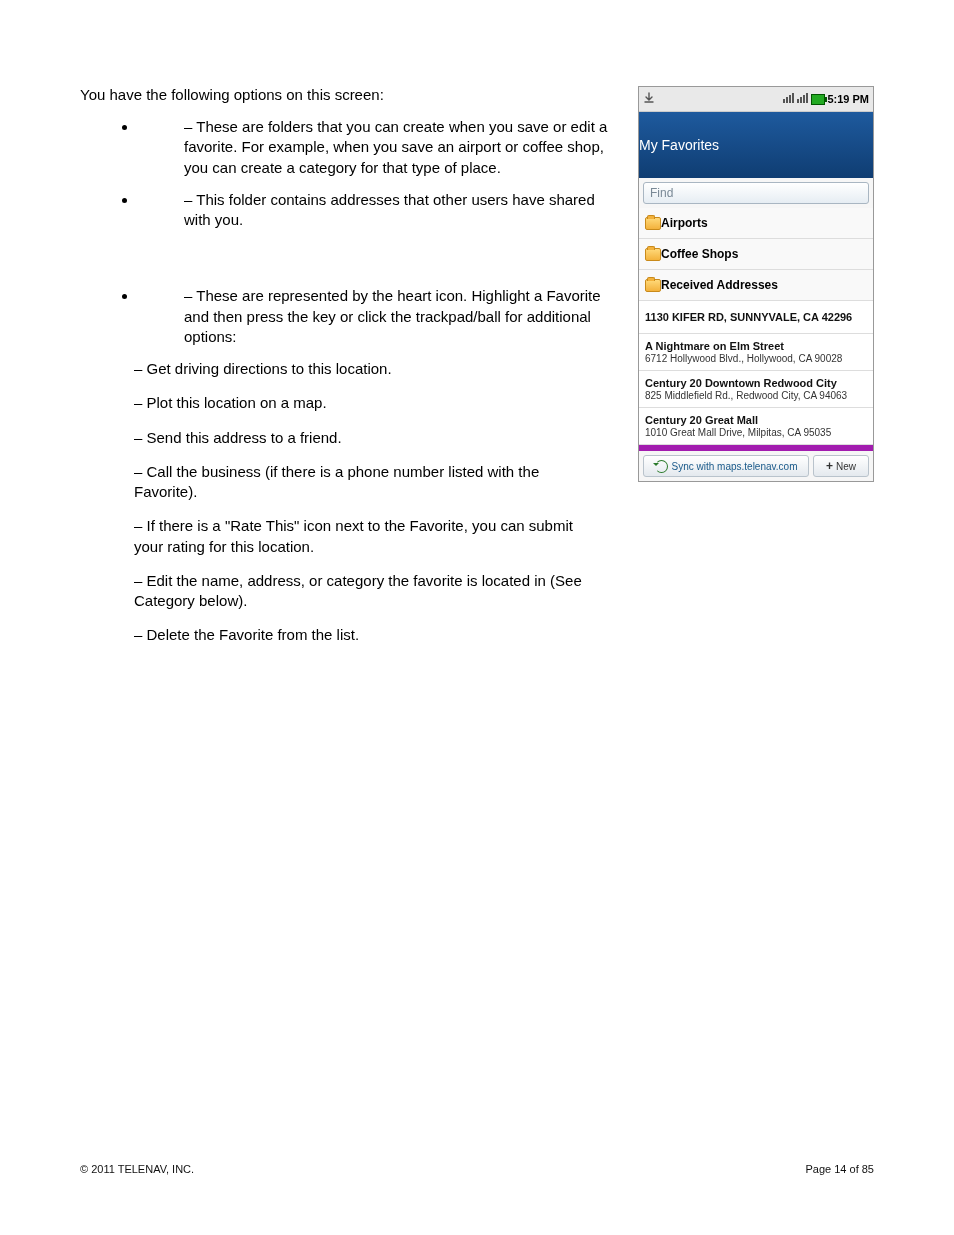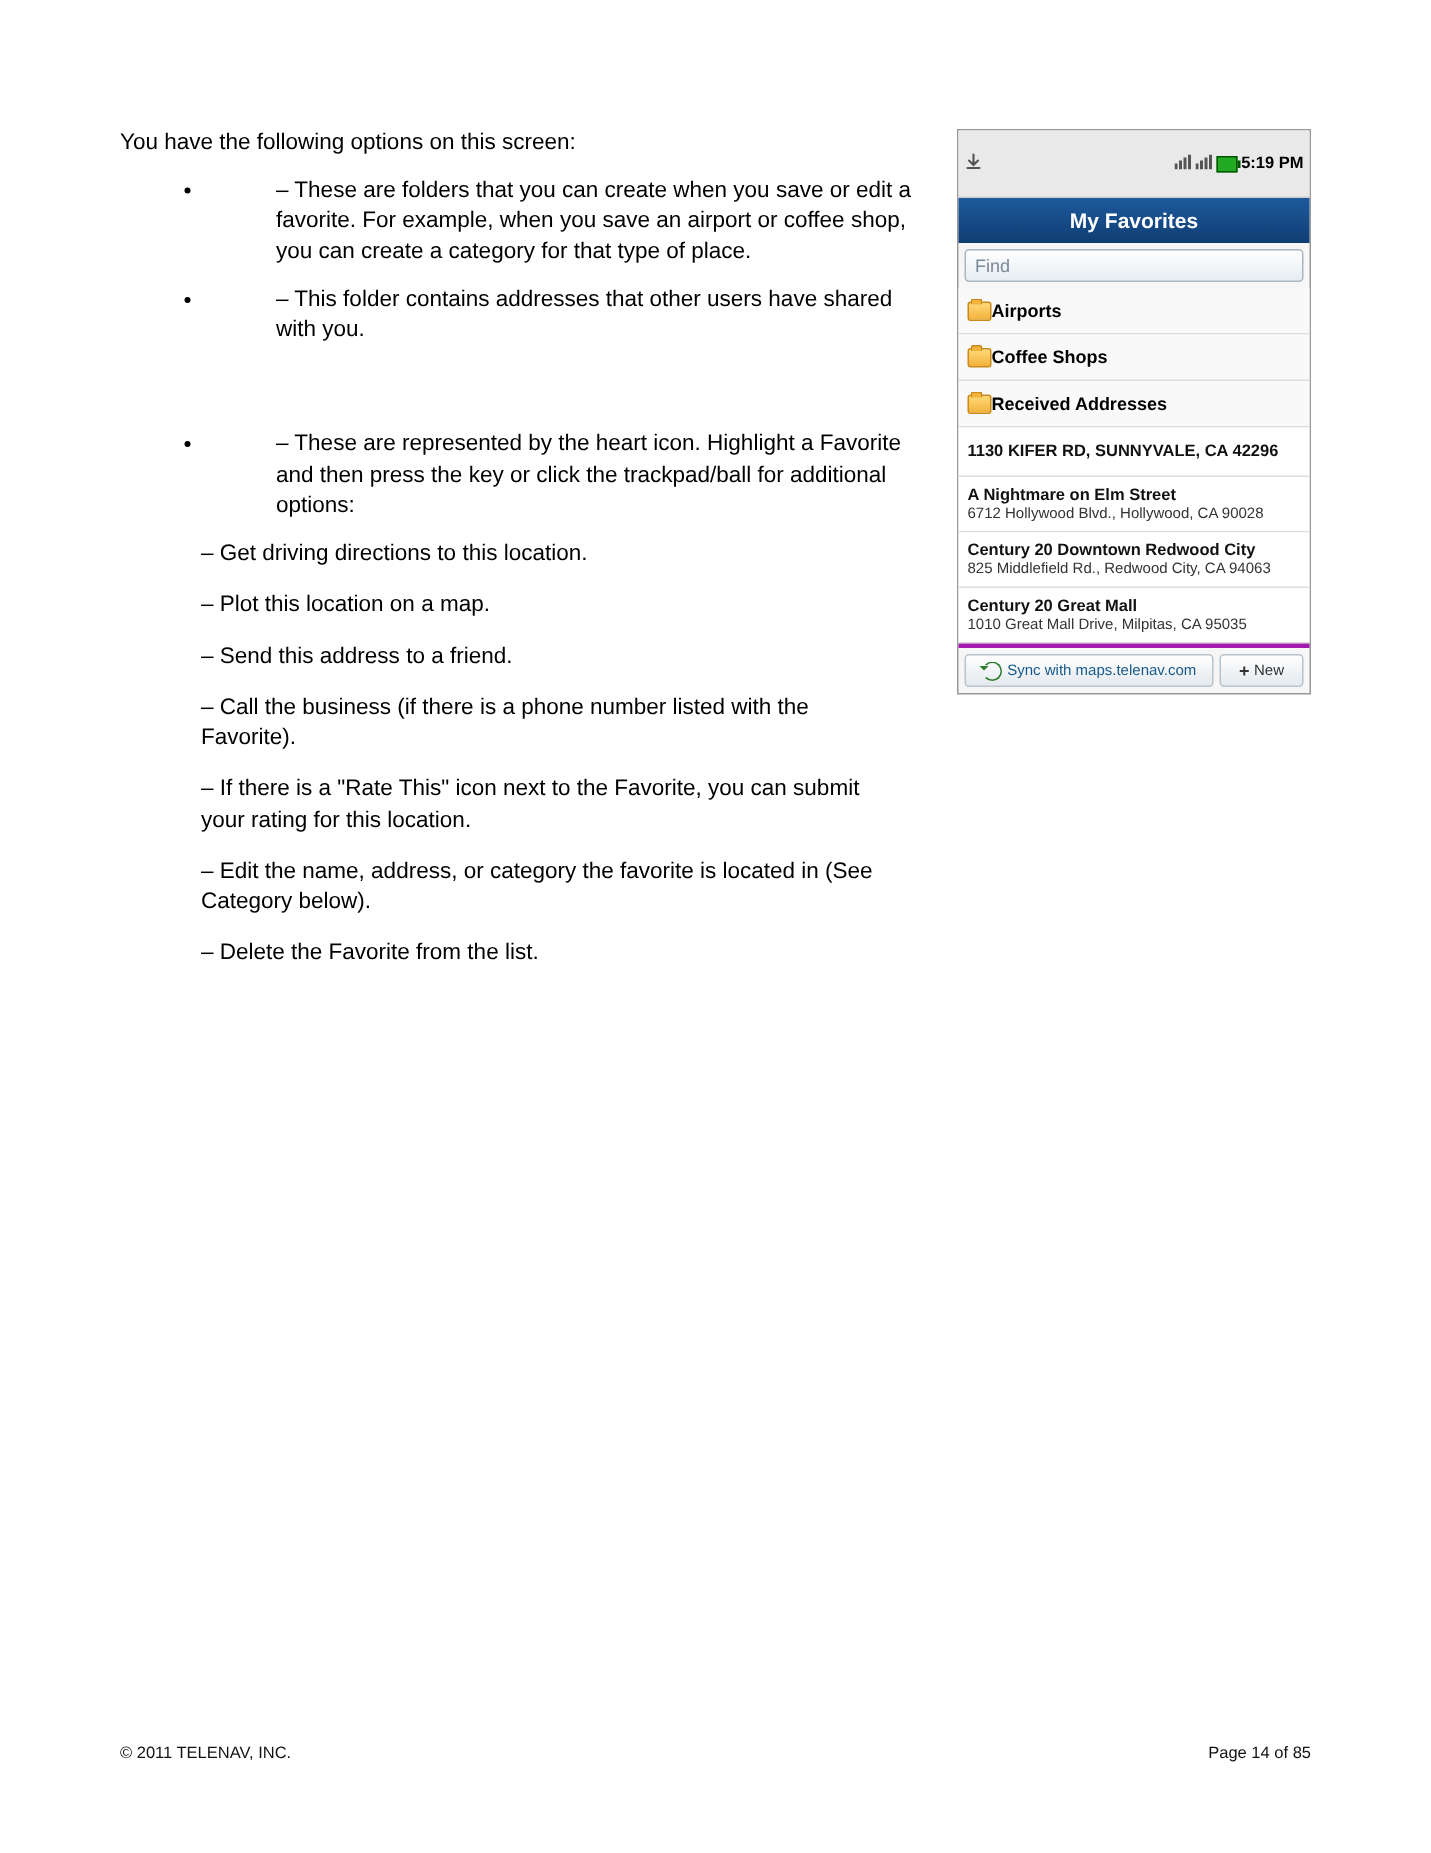--- a/index.html
+++ b/index.html
@@ -3,36 +3,36 @@
 <meta charset="utf-8">
 <style>
   html,body{margin:0;padding:0;background:#fff;font-family:Arial,Helvetica,sans-serif;color:#000}
   .page{width:954px;height:1235px;position:relative;box-sizing:border-box;padding:86px 80px 60px 80px}
   .intro{font-size:15px;margin:0 0 14px 0}
   ul.opts{list-style:disc;margin:0 0 0 58px;padding:0;max-width:480px}
   ul.opts>li{font-size:15px;line-height:1.35;margin:0 0 12px 0;padding-left:46px}
   ul.opts>li.gap{margin-top:56px}
   .sub{margin:0 0 0 54px;max-width:460px;font-size:15px;line-height:1.35;margin-bottom:14px}
   .device{position:absolute;top:86px;right:80px;width:234px;border:1px solid #999;background:#f6f6f6;font-family:Arial,sans-serif}
-  .statusbar{height:20px;background:#e9e9e9;border-bottom:1px solid #ccc;display:flex;align-items:center;justify-content:space-between;padding:12px 4px;font-size:11px;font-weight:bold}
+  .statusbar{height:20px;background:#e9e9e9;border-bottom:1px solid #ccc;display:flex;align-items:center;justify-content:space-between;padding:2px 4px;font-size:11px;font-weight:bold}
   .sb-left{display:flex;gap:2px;align-items:center}
   .sb-right{display:flex;gap:2px;align-items:center}
   .dl-icon{display:inline-block}
   .batt-icon{width:12px;height:9px;background:#2a2;border:1px solid #050;display:inline-block;position:relative}
   .batt-icon::after{content:"";position:absolute;right:-3px;top:2px;width:2px;height:5px;background:#050}
-  .titlebar{background:linear-gradient(#1e5a9e,#0f3d72);color:#fff;font-weight:bold;text-align:center;padding:7px 0;font-size:14px}
+  .titlebar{background:linear-gradient(#1e5a9e,#0f3d72);color:#fff;font-weight:normal;text-align:left;padding:25px 0;font-size:14px}
   .find{margin:4px;border:1px solid #a9b6c2;border-radius:3px;background:linear-gradient(#fff,#e6edf3);padding:3px 6px;color:#7a8996;font-size:12px}
   .folder{display:flex;align-items:center;gap:0;padding:8px 6px;border-bottom:1px solid #ddd;background:#f9f9f9;font-size:12px;font-weight:bold}
   .folder-icon{width:14px;height:11px;background:linear-gradient(#ffd97a,#f3b23c);border:1px solid #c98a1a;border-radius:2px;display:inline-block;position:relative}
   .folder-icon::before{content:"";position:absolute;top:-3px;left:1px;width:6px;height:3px;background:#f3b23c;border:1px solid #c98a1a;border-bottom:none;border-radius:2px 2px 0 0}
   .addrrow{padding:6px 6px;border-bottom:1px solid #ddd;background:#fff}
   .addr-title{font-size:11px;font-weight:bold;color:#111}
   .addr-sub{font-size:10px;color:#333;margin-top:1px}
   .addrrow.single .addr-title{padding:4px 0}
-  .dev-footer{display:flex;border-top:3px solid #a21caf}
+  .dev-footer{display:flex;border-top:6px solid #a21caf}
   .sync-btn{flex:1;display:flex;align-items:center;justify-content:center;gap:4px;font-size:10px;color:#1a5a8a;background:linear-gradient(#fff,#e4e9ee);border:1px solid #b9c3cc;margin:4px;border-radius:3px;padding:3px 2px}
   .new-btn{width:50px;display:flex;align-items:center;justify-content:center;gap:3px;font-size:10px;color:#333;background:linear-gradient(#fff,#e4e9ee);border:1px solid #b9c3cc;margin:4px 4px 4px 0;border-radius:3px;padding:3px 2px}
   .refresh-icon{display:inline-block;width:11px;height:11px;border:1.5px solid #2a7a2a;border-left-color:transparent;border-radius:50%;position:relative}
   .refresh-icon::after{content:"";position:absolute;left:-3px;top:2px;border:3px solid transparent;border-top-color:#2a7a2a}
   .plus-icon{font-weight:bold;font-size:12px;color:#333}
   .footer{position:absolute;bottom:60px;left:80px;right:80px;display:flex;justify-content:space-between;font-size:11px;color:#111}
 </style>
 </head>
 <body>
 

